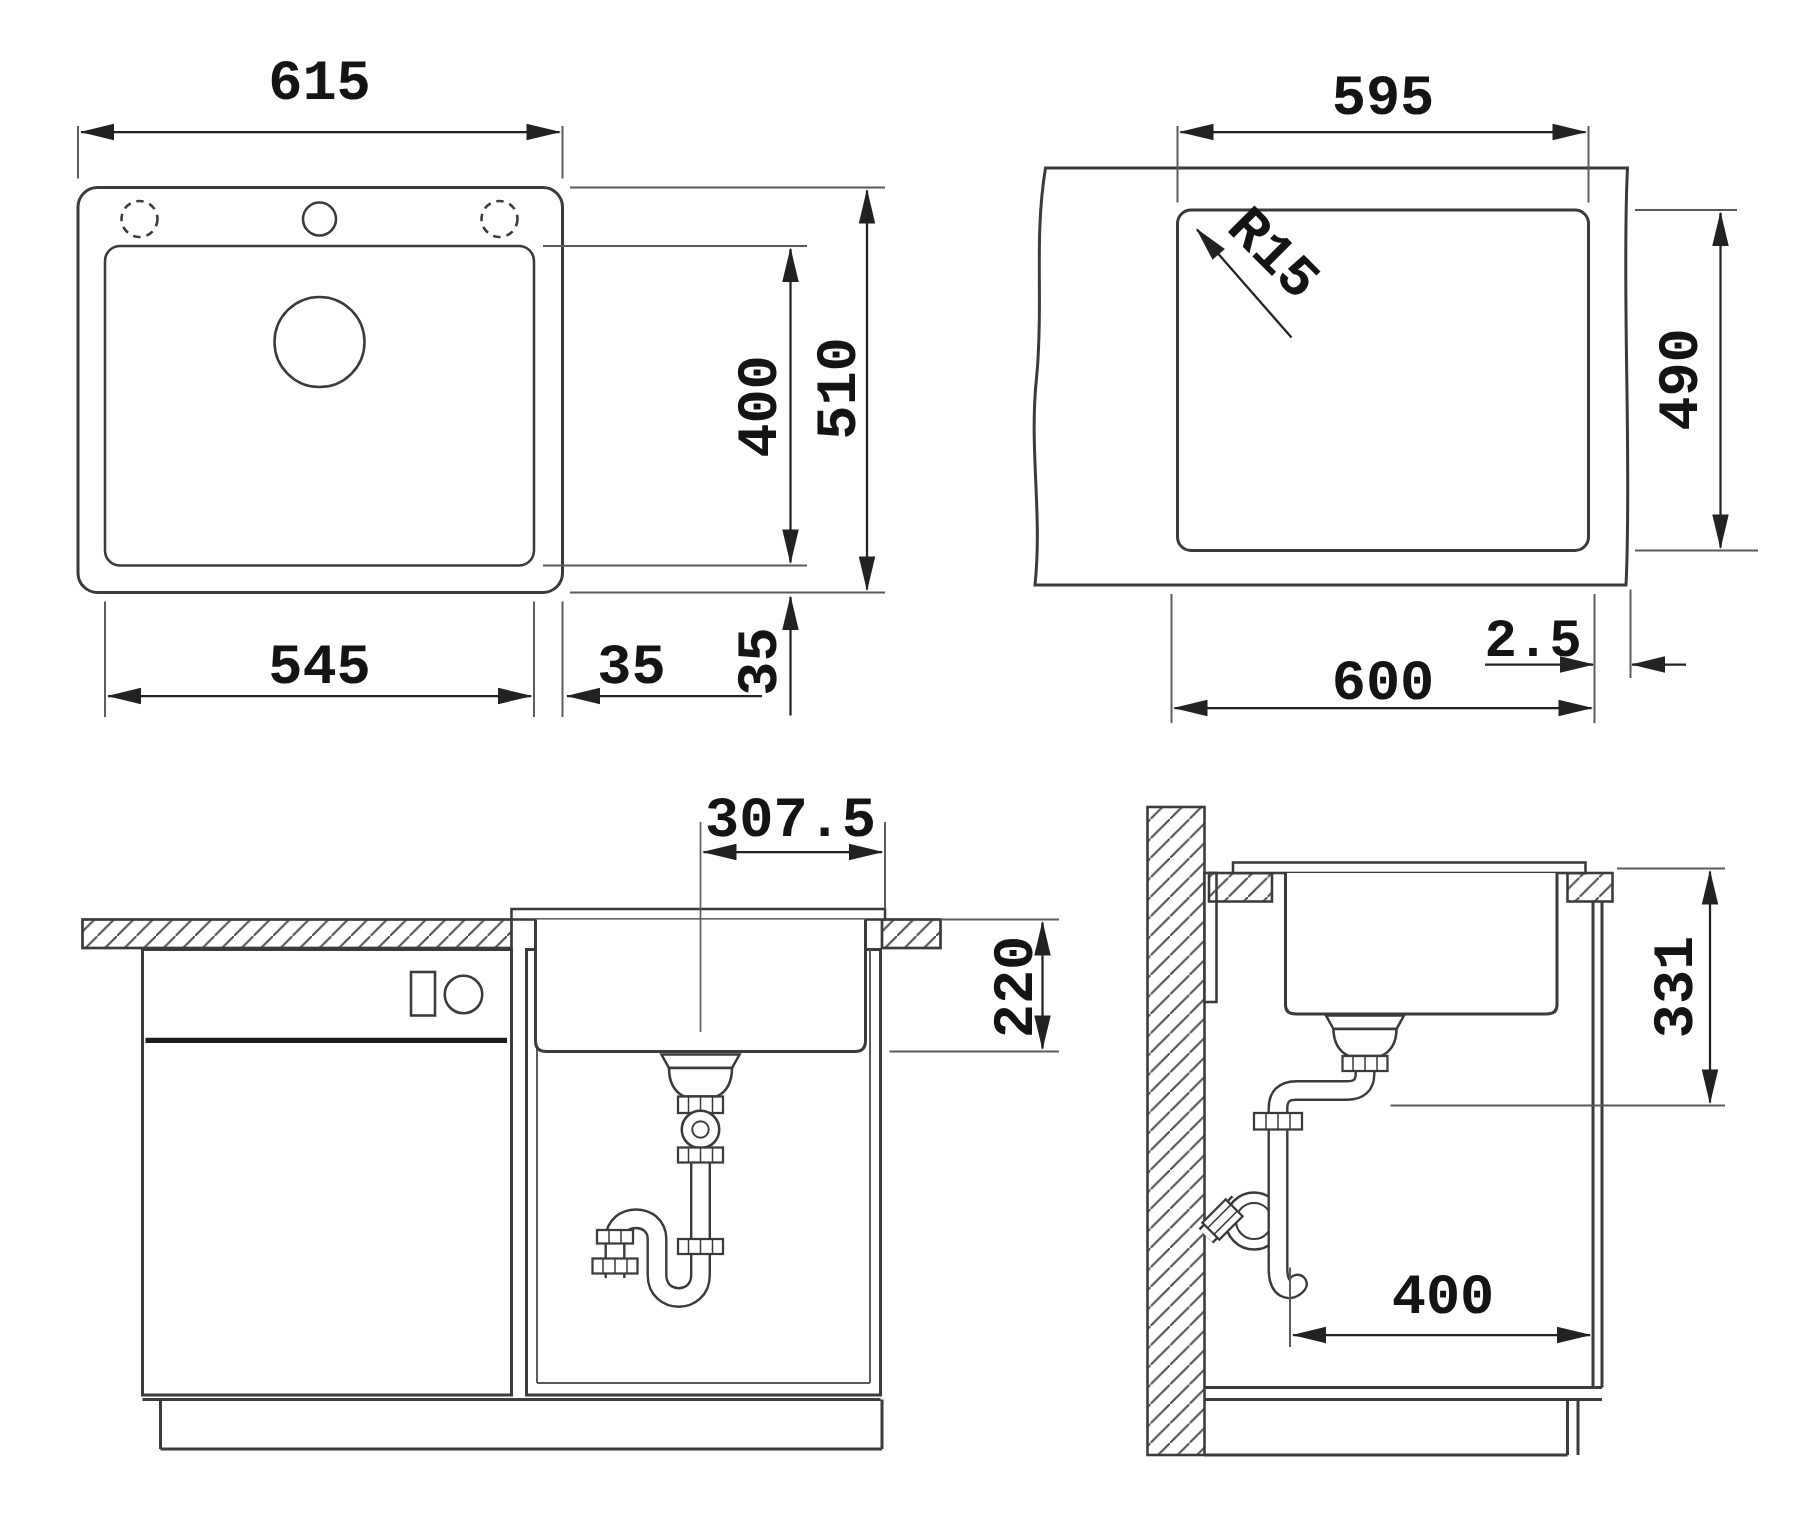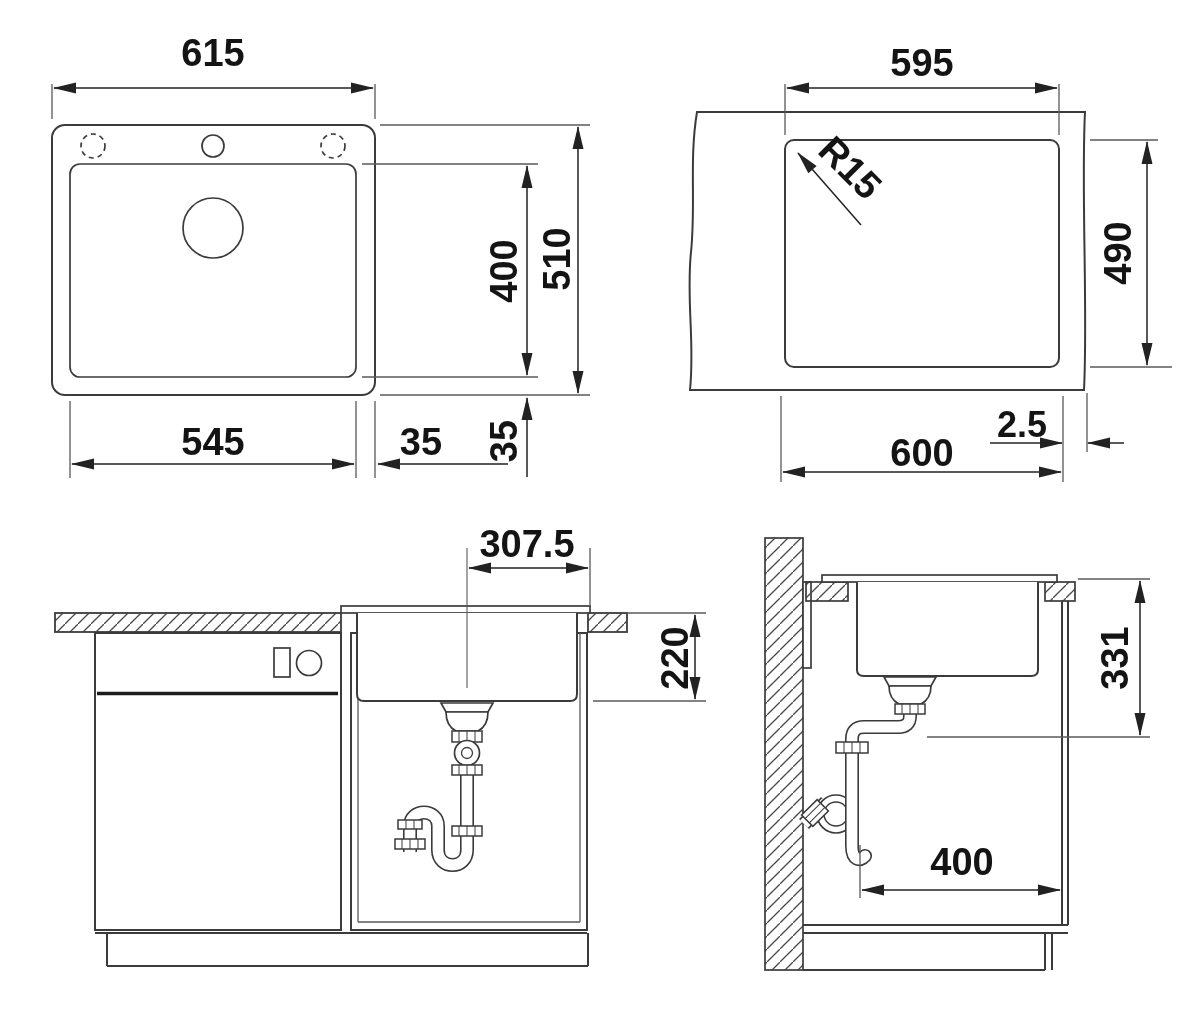--- a/index.html
+++ b/index.html
@@ -1,16 +1,16 @@
 <!DOCTYPE html>
 <html><head>
 <meta charset="utf-8">
 <style>
   html,body{margin:0;padding:0;background:#fff;}
-  .stage{width:1200px;height:982px;background:#fff;position:relative;font-family:Liberation Sans, sans-serif;}
+  .stage{width:1200px;height:982px;background:#fff;position:relative;font-family:Liberation Mono, monospace;}
   svg{display:block;}
   .ol{fill:none;stroke:#3b3b3b;stroke-width:2;}
   .olf{fill:#ffffff;stroke:#3b3b3b;stroke-width:2;}
   .olf17{fill:#ffffff;stroke:#3b3b3b;stroke-width:1.7;}
   .thin{fill:none;stroke:#5a5a5a;stroke-width:1.3;}
   .dim{fill:none;stroke:#222222;stroke-width:1.5;}
   .dashc{fill:none;stroke:#3b3b3b;stroke-width:1.7;stroke-dasharray:5 4;}
   .dtxt{font-weight:bold;font-size:38px;fill:#141414;text-anchor:middle;}
   .dtxt-s{font-weight:bold;font-size:36px;fill:#141414;text-anchor:middle;}
   .p1{fill:none;stroke:#3b3b3b;stroke-width:14;}

